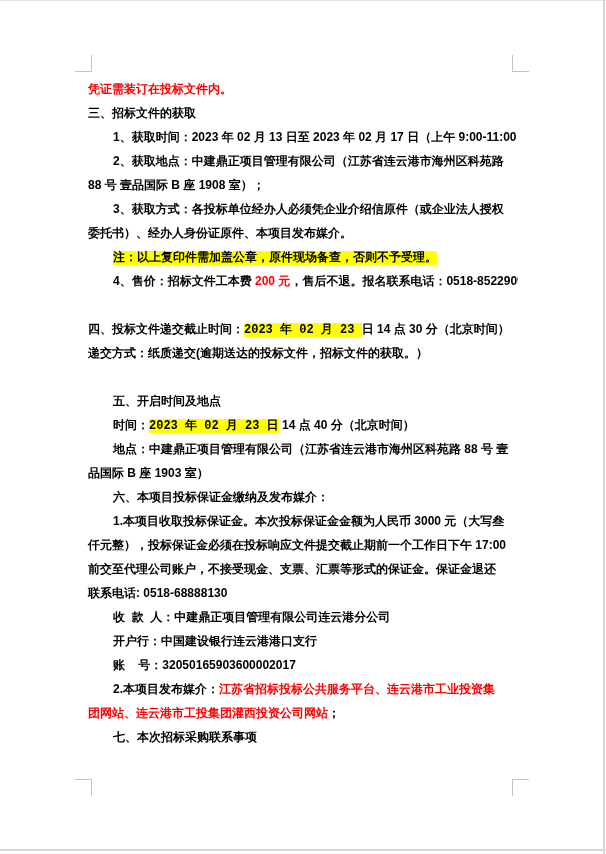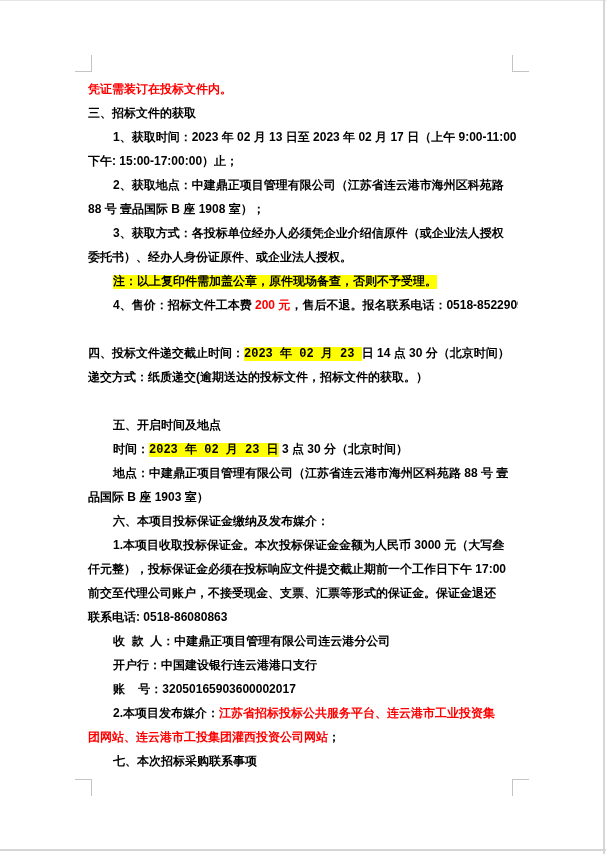--- a/index.html
+++ b/index.html
@@ -52,40 +52,39 @@
 <div class="page">
   <div class="crop tl"></div>
   <div class="crop tr"></div>
   <div class="crop bl"></div>
   <div class="crop br"></div>
 
   <div class="content" id="doc-lines">
       <div class="line"><span class="red">凭证需装订在投标文件内。</span></div>
       <div class="line"><span>三、招标文件的获取</span></div>
       <div class="line indent"><span>1、获取时间：2023 年 02 月 13 日至 2023 年 02 月 17 日（上午 9:00-11:00，</span></div>
-      <div class="line"><span>下午: 15:00-17:00:00）止；</span></div>
       <div class="line indent"><span>2、获取地点：中建鼎正项目管理有限公司（江苏省连云港市海州区科苑路</span></div>
       <div class="line"><span>88 号 壹品国际 B 座 1908 室）；</span></div>
       <div class="line indent"><span>3、获取方式：各投标单位经办人必须凭企业介绍信原件（或企业法人授权</span></div>
-      <div class="line"><span>委托书）、经办人身份证原件、或企业法人授权。</span></div>
+      <div class="line"><span>委托书）、经办人身份证原件、本项目发布媒介。</span></div>
       <div class="line indent"><span class="hl">注：以上复印件需加盖公章，原件现场备查，否则不予受理。</span></div>
       <div class="line indent"><span>4、售价：招标文件工本费 </span><span class="red">200 元</span><span>，售后不退。报名联系电话：0518-85229098</span></div>
       <div class="line"></div>
       <div class="line"><span>四、投标文件递交截止时间：</span><span class="hl">2023 年 02 月 23 </span><span>日 14 点 30 分（北京时间）</span></div>
       <div class="line"><span>递交方式：纸质递交(逾期送达的投标文件，招标文件的获取。）</span></div>
       <div class="line"></div>
       <div class="line indent"><span>五、开启时间及地点</span></div>
-      <div class="line indent"><span>时间：</span><span class="hl">2023 年 02 月 23 日</span><span> 3 点 30 分（北京时间）</span></div>
+      <div class="line indent"><span>时间：</span><span class="hl">2023 年 02 月 23 日</span><span> 14 点 40 分（北京时间）</span></div>
       <div class="line indent"><span>地点：中建鼎正项目管理有限公司（江苏省连云港市海州区科苑路 88 号 壹</span></div>
       <div class="line"><span>品国际 B 座 1903 室）</span></div>
       <div class="line indent"><span>六、本项目投标保证金缴纳及发布媒介：</span></div>
       <div class="line indent"><span>1.本项目收取投标保证金。本次投标保证金金额为人民币 3000 元（大写叁</span></div>
       <div class="line"><span>仟元整），投标保证金必须在投标响应文件提交截止期前一个工作日下午 17:00</span></div>
       <div class="line"><span>前交至代理公司账户，不接受现金、支票、汇票等形式的保证金。保证金退还</span></div>
-      <div class="line"><span>联系电话: 0518-86080863</span></div>
+      <div class="line"><span>联系电话: 0518-68888130</span></div>
       <div class="line indent"><span>收  款  人：中建鼎正项目管理有限公司连云港分公司</span></div>
       <div class="line indent"><span>开户行：中国建设银行连云港港口支行</span></div>
       <div class="line indent"><span>账    号：32050165903600002017</span></div>
       <div class="line indent"><span>2.本项目发布媒介：</span><span class="red">江苏省招标投标公共服务平台、连云港市工业投资集</span></div>
       <div class="line"><span class="red">团网站、连云港市工投集团灌西投资公司网站</span><span>；</span></div>
       <div class="line indent"><span>七、本次招标采购联系事项</span></div>
     </div>
 
   <div class="edge edge-top"></div>
   <div class="edge edge-right"></div>

